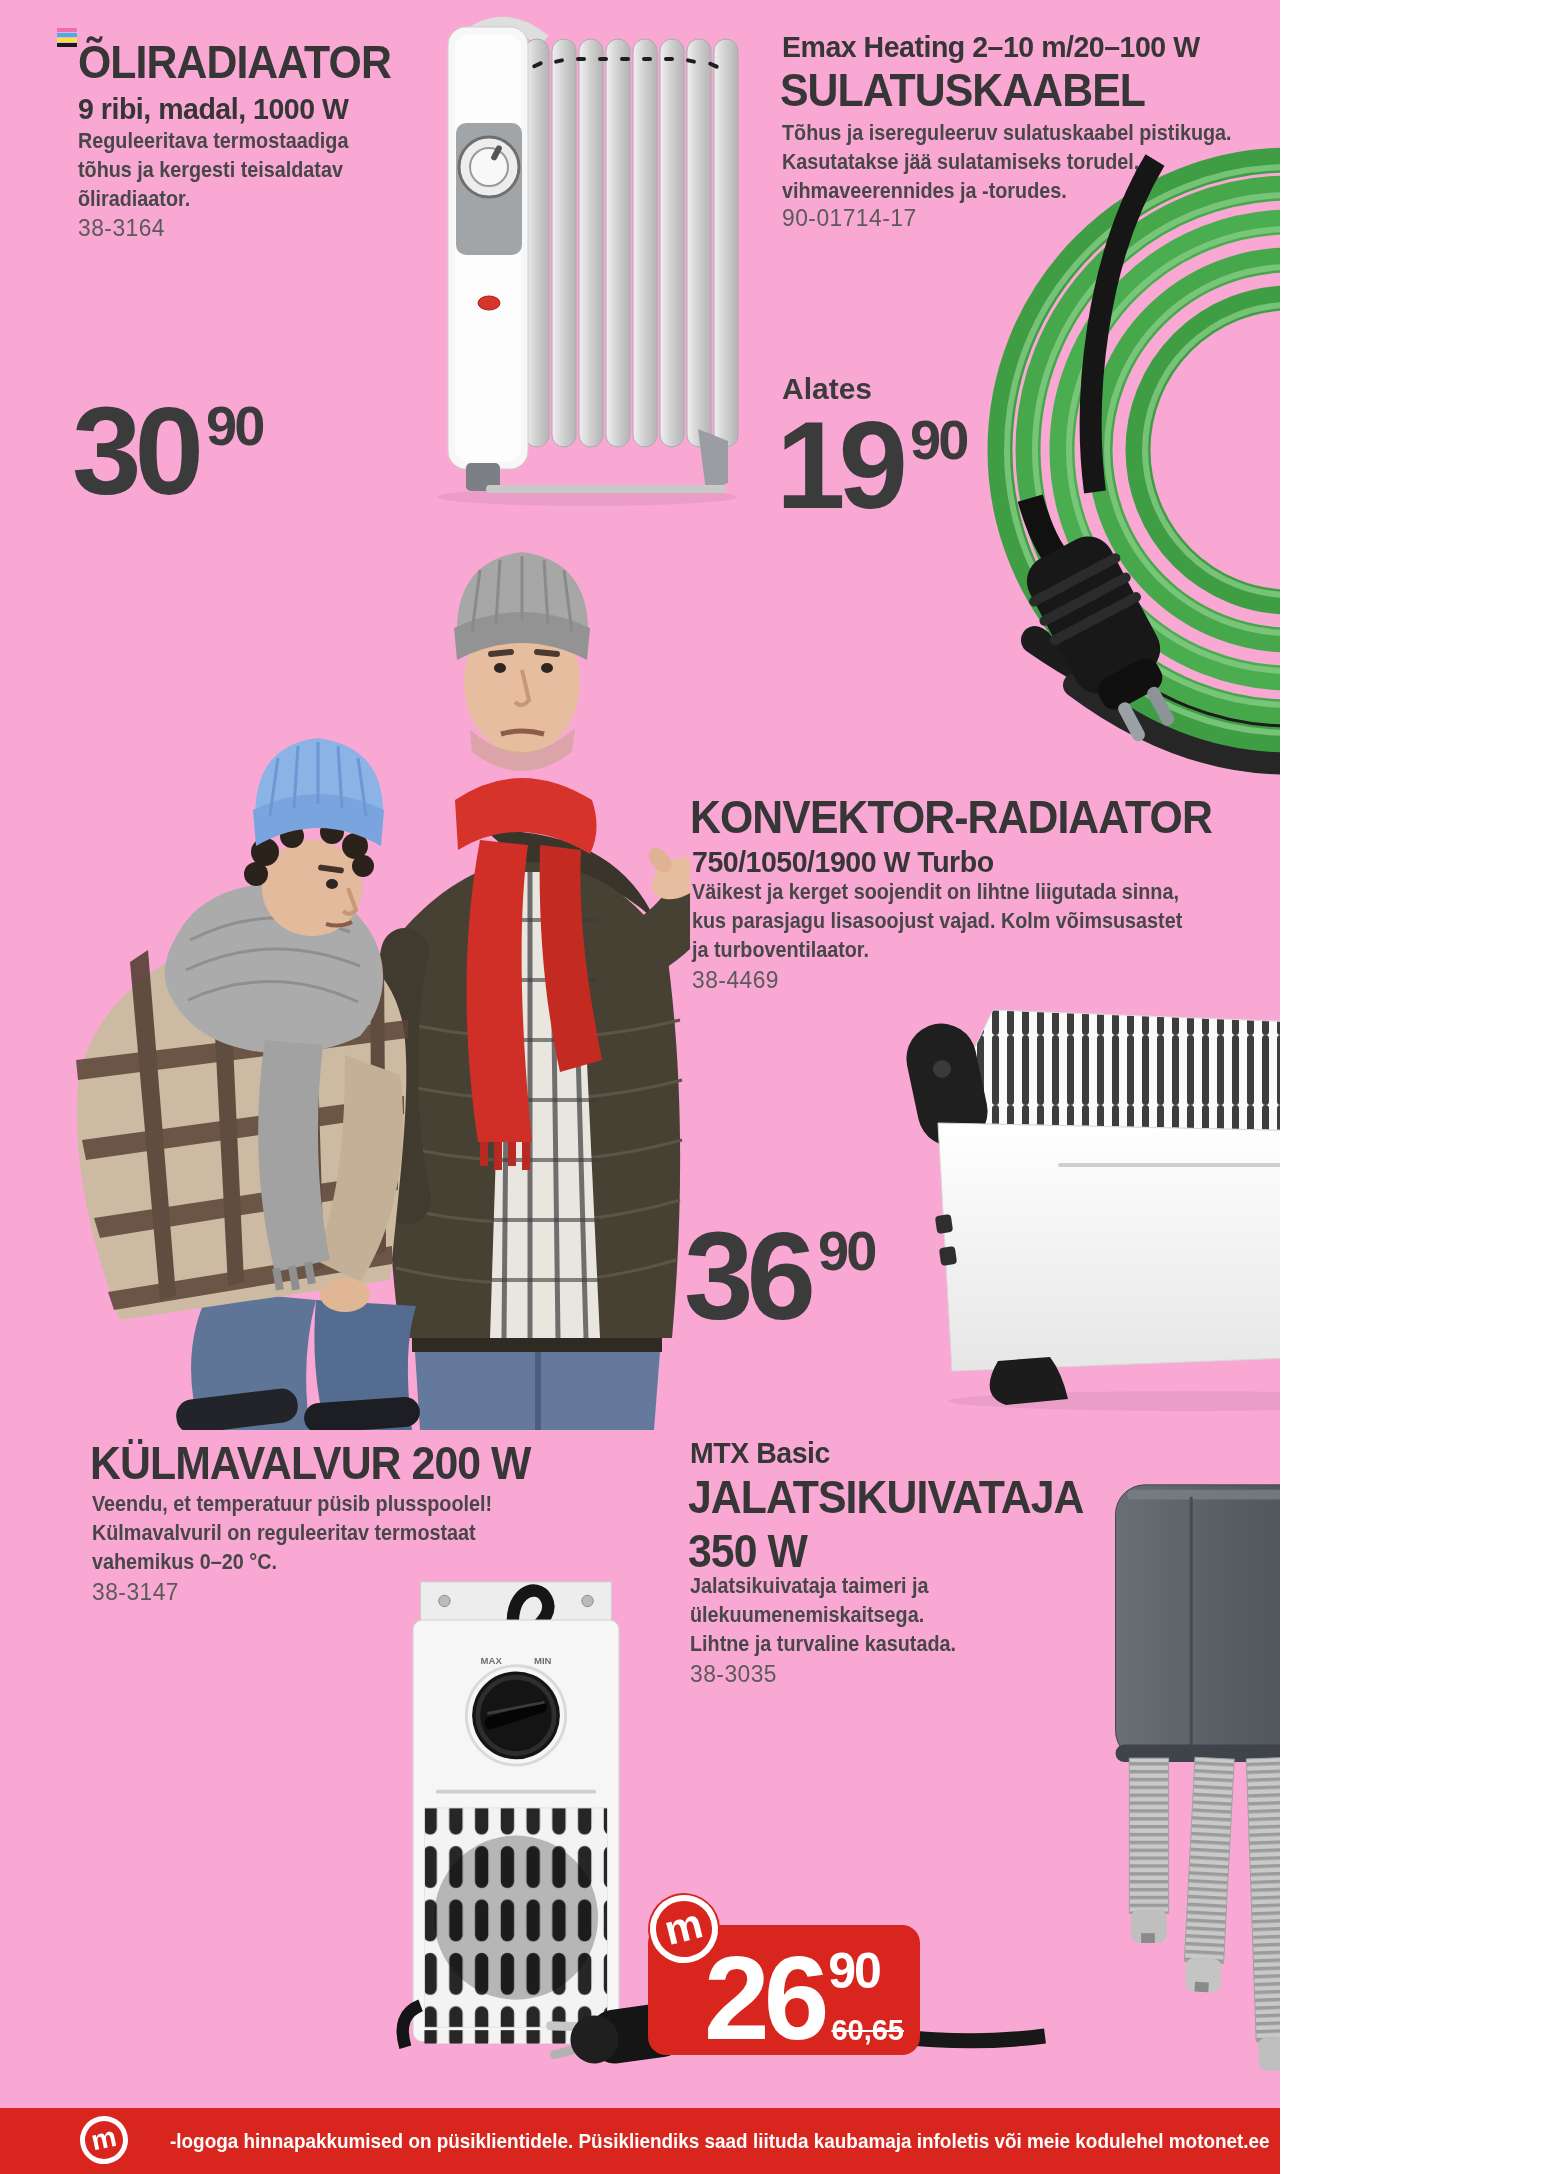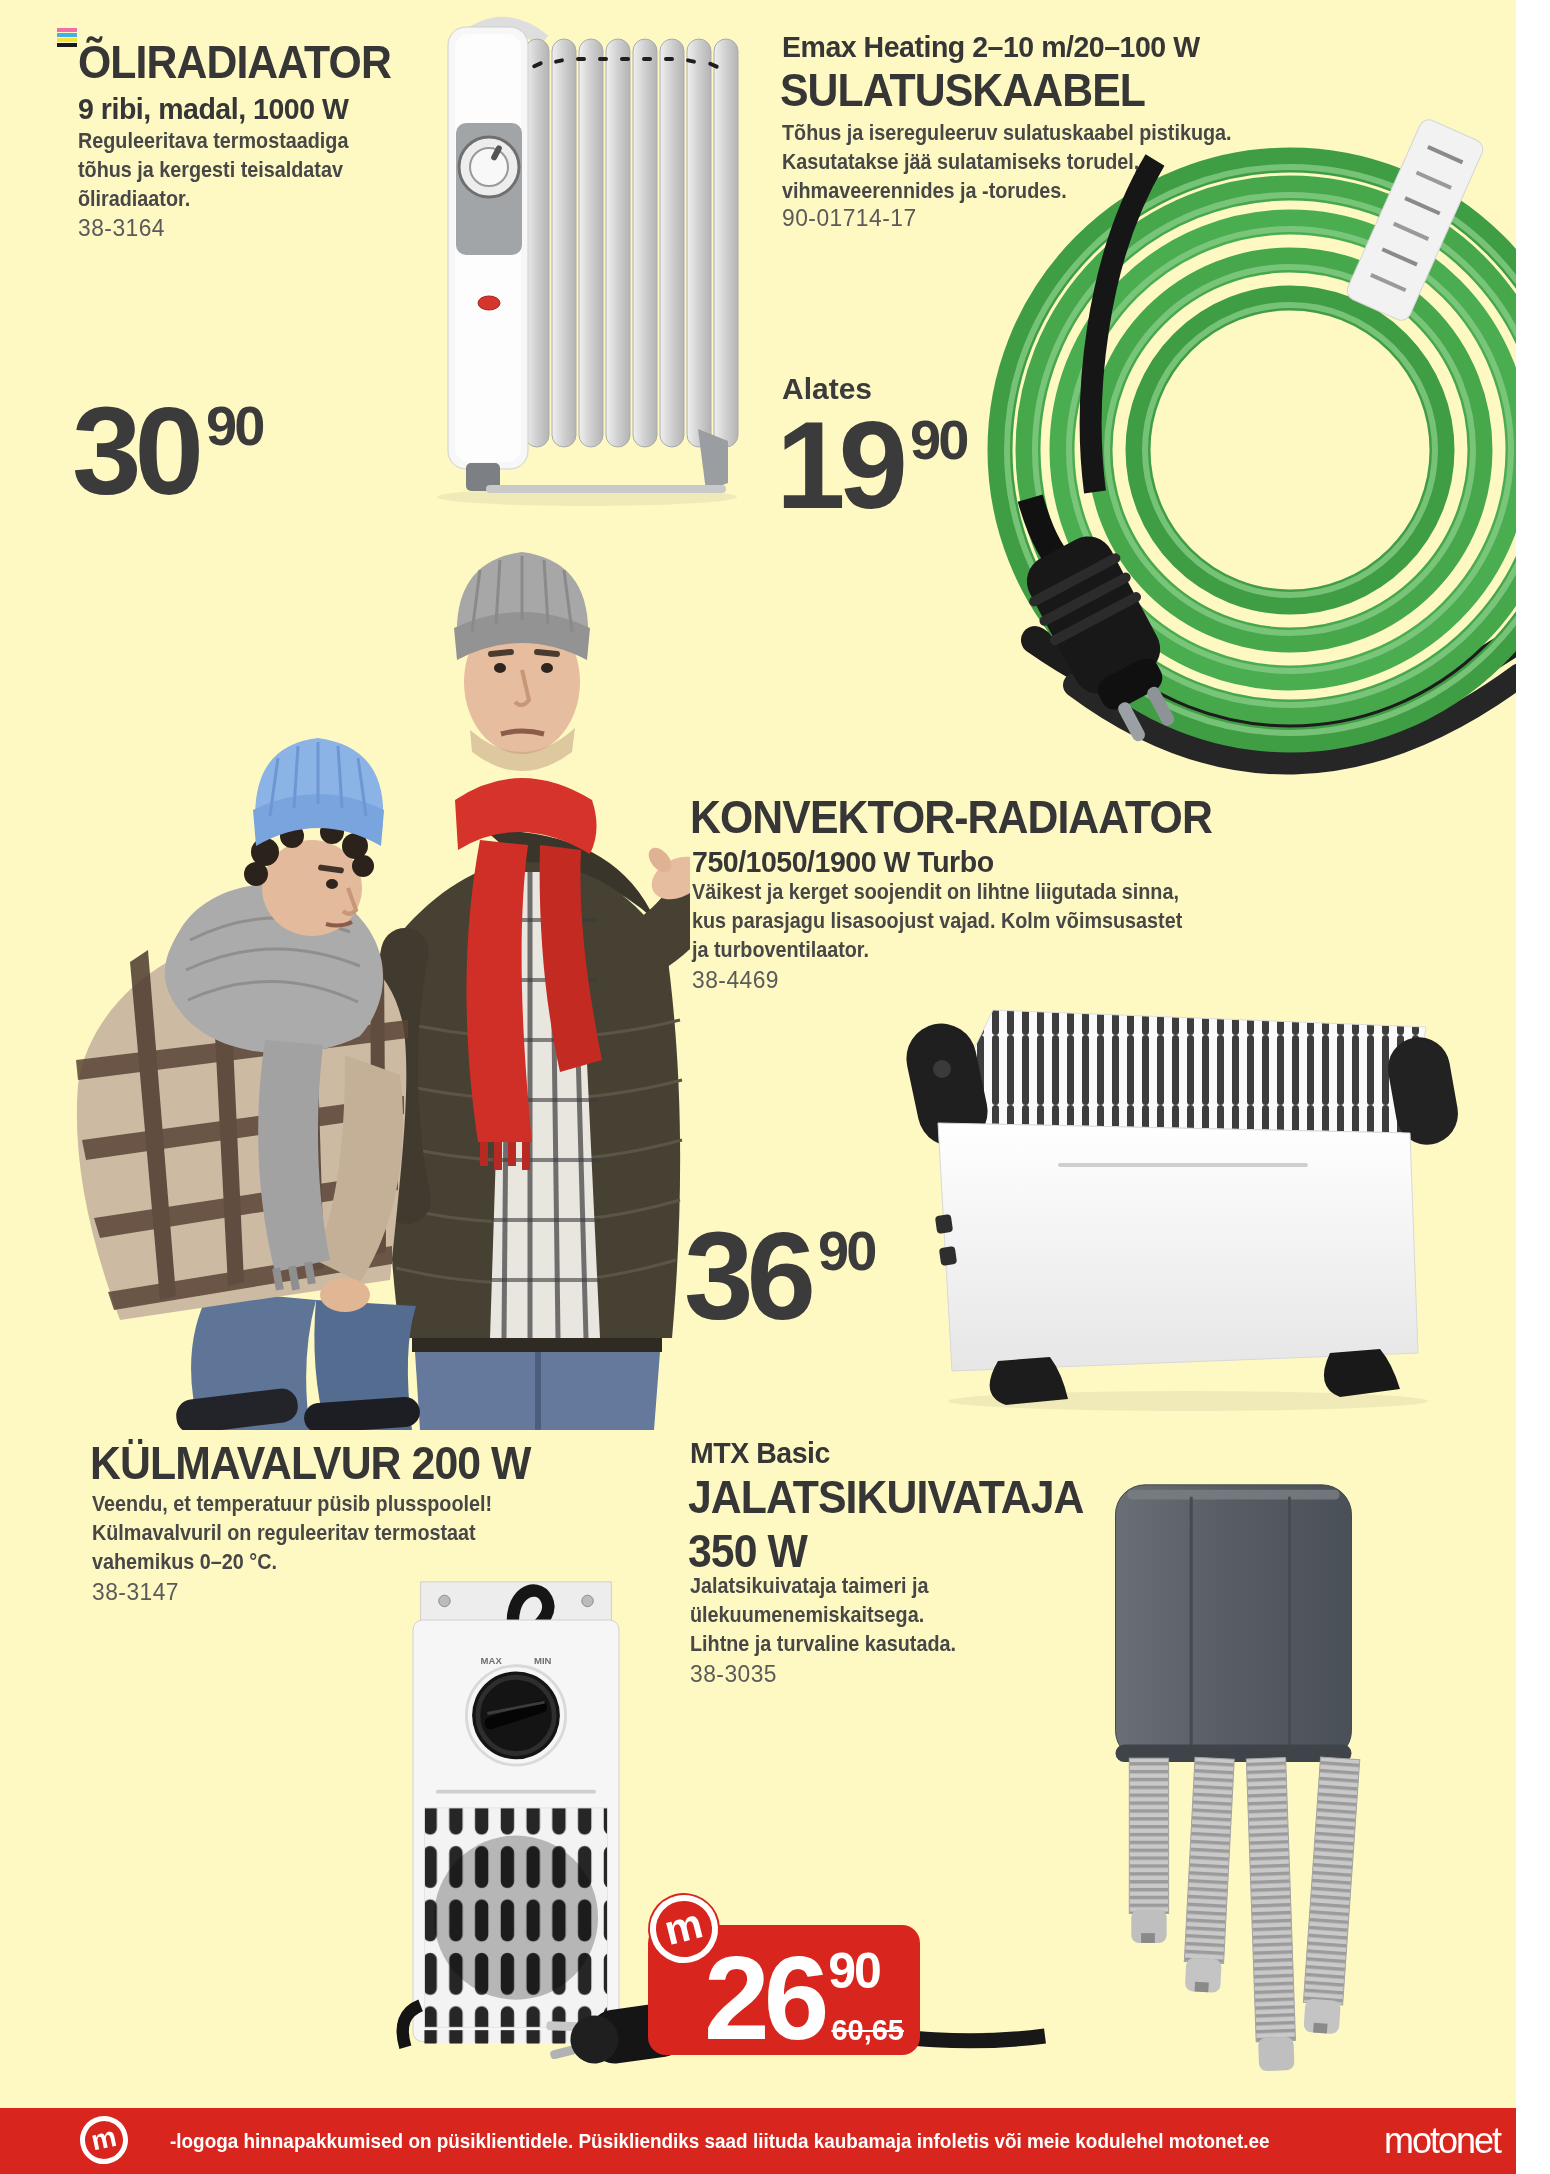--- a/index.html
+++ b/index.html
@@ -1,16 +1,16 @@
 <!DOCTYPE html>
 <html><head>
 <meta charset="utf-8">
 <style>
   html,body{margin:0;padding:0;background:#fff;}
-  .page{position:relative;width:1516px;height:2174px;background:#fef9c3;overflow:hidden;
+  .page{position:relative;width:1280px;height:2174px;background:#f9a8d4;overflow:hidden;
         font-family:"Liberation Sans", sans-serif;color:#3a3a3a;}
   .abs{position:absolute;}
   
   .h1{position:absolute;font-weight:bold;font-size:46px;color:#363636;letter-spacing:-1px;
       line-height:54px;transform:scaleX(.93);transform-origin:left top;white-space:pre-line;}
   .h2{position:absolute;font-weight:bold;font-size:30px;color:#363636;letter-spacing:-.5px;
       transform:scaleX(.95);transform-origin:left top;white-space:nowrap;}
   .desc{position:absolute;font-weight:bold;font-size:21.5px;line-height:29px;color:#474747;
         transform:scaleX(.92);transform-origin:left top;white-space:pre-line;}
   .code{position:absolute;font-size:24px;color:#5a5a5a;letter-spacing:.5px;

